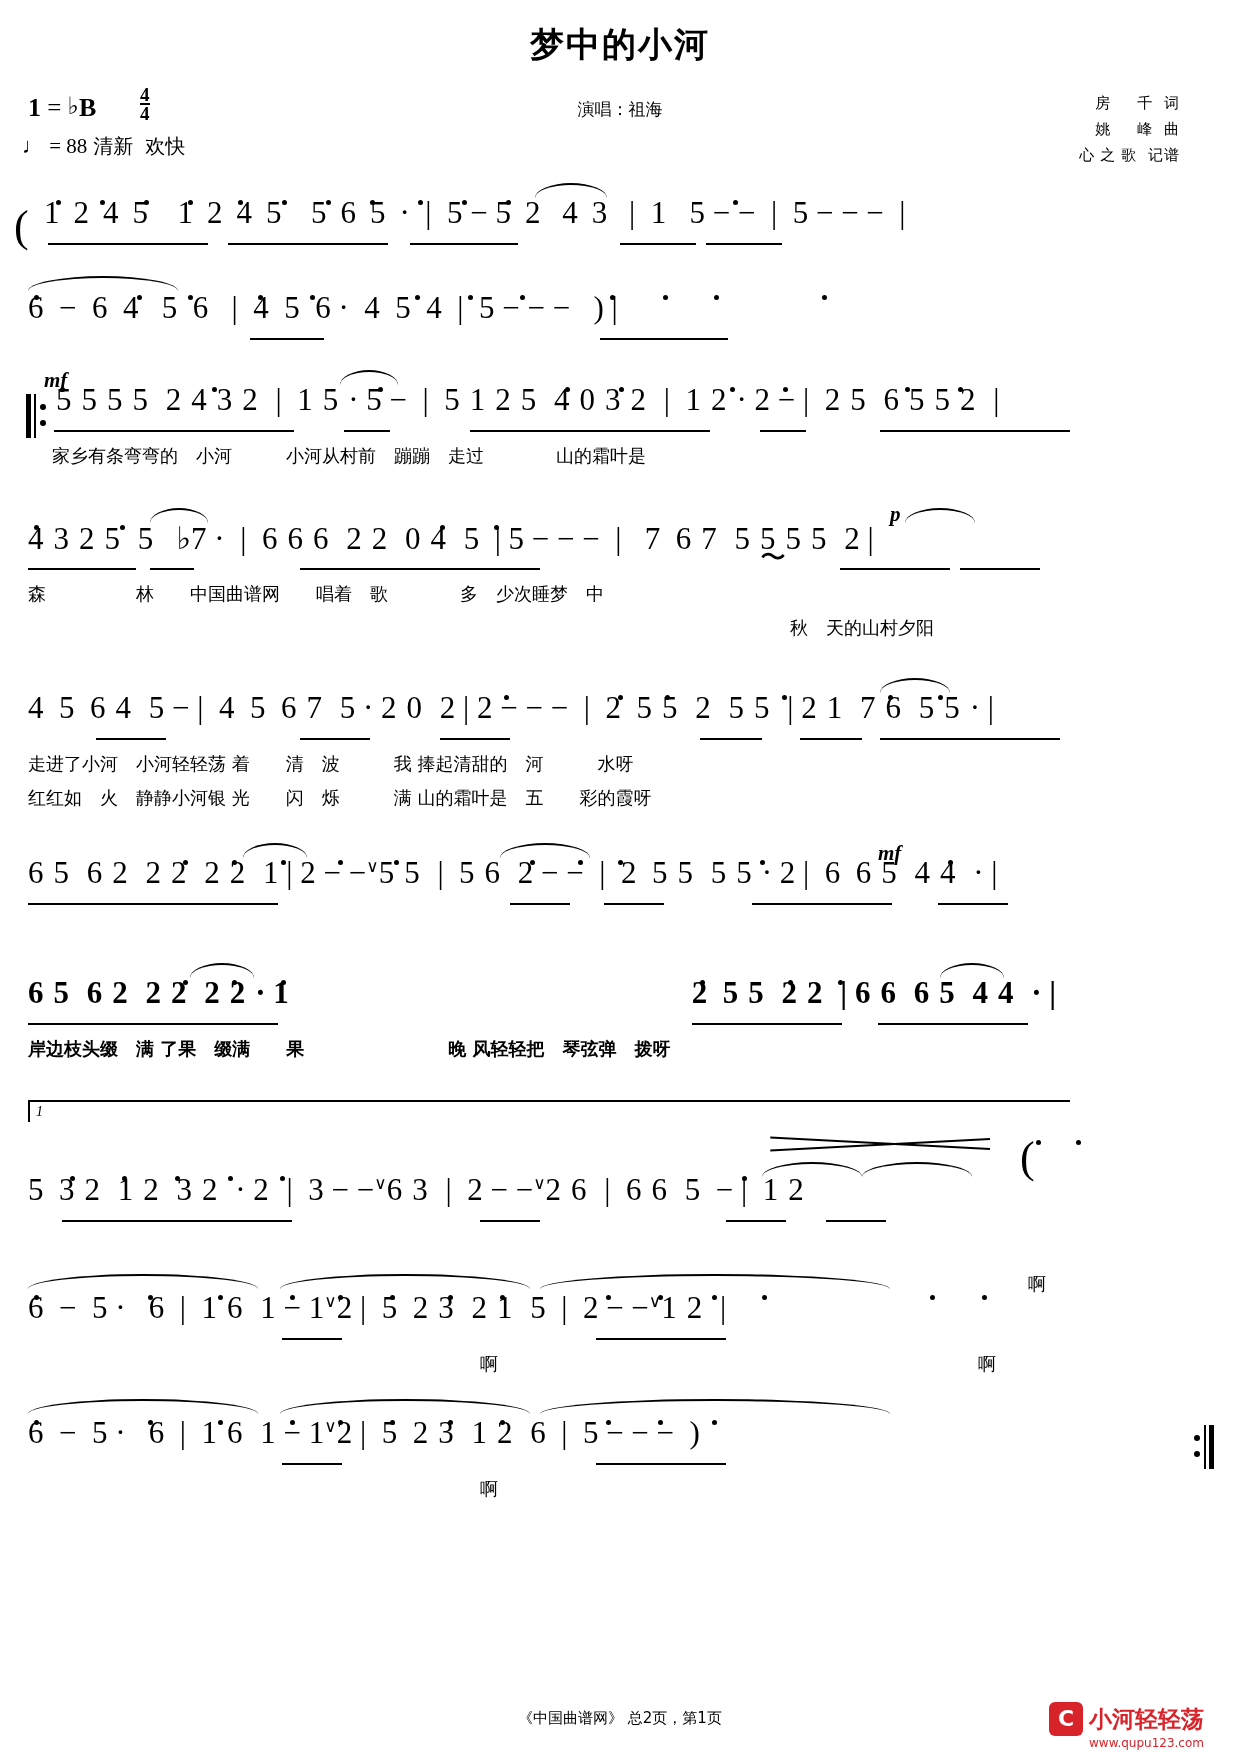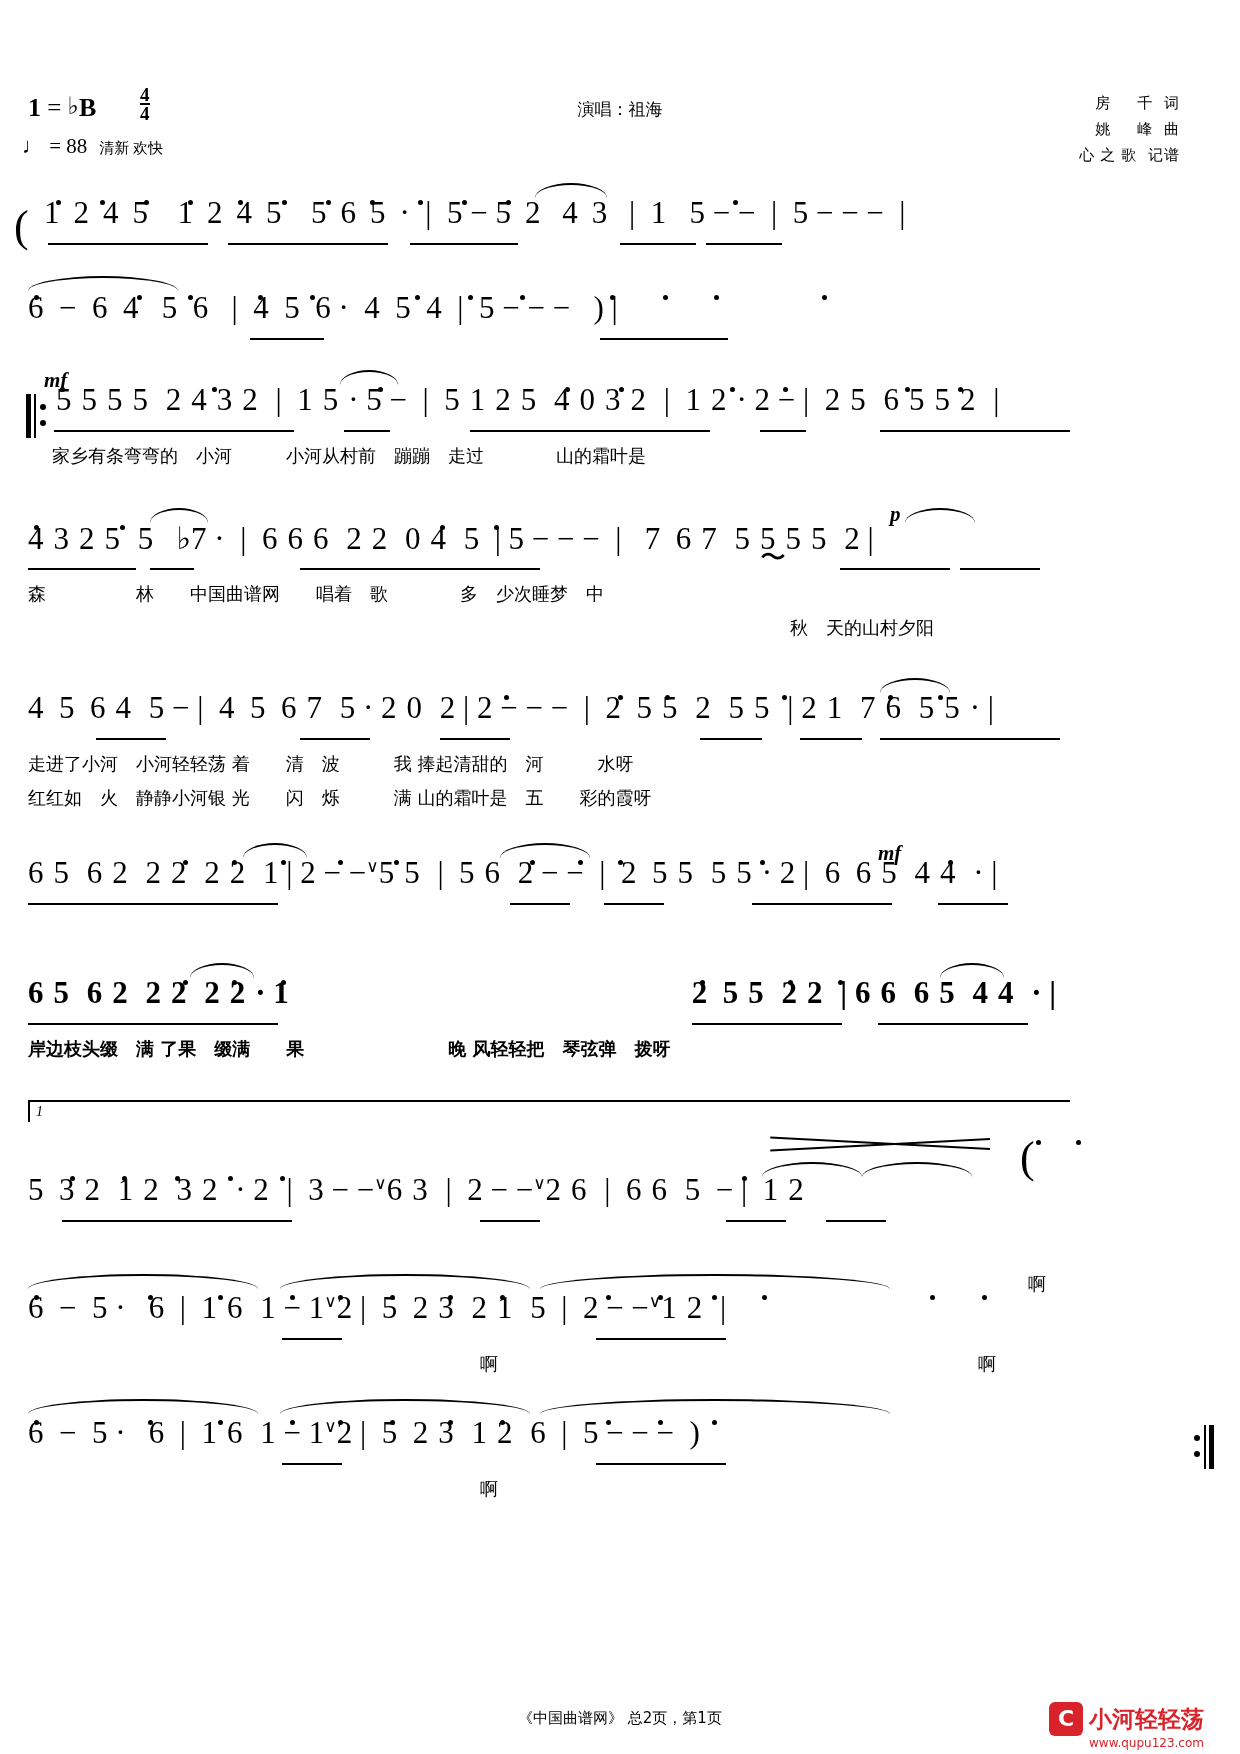--- a/index.html
+++ b/index.html
@@ -51,21 +51,21 @@
     position:absolute;top:86px;left:140px;
     font-weight:bold;font-size:19px;line-height:17px;text-align:center;
   }
   .timesig .num{display:block;}
   .timesig .den{display:block;border-top:2px solid #000;}
   .tempo{
     position:absolute;top:133px;left:22px;
     font-size:21px;white-space:nowrap;
   }
   .tempo .note{font-size:22px;}
-  .tempo .mood{font-family:Liberation Serif, serif;font-size:15px;margin-left:12px;}
+  .tempo .mood{font-family:Liberation Mono, monospace;font-size:20px;margin-left:6px;}
 
   
   .sys{position:absolute;left:0;width:1240px;}
   .notes{
     position:relative;
     height:52px;
     font-family:"Liberation Serif", serif;
     font-size:31px;
     white-space:nowrap;
     padding-left:28px;
@@ -119,20 +119,21 @@
   }
   .logo .txt{font-family:"DejaVu Sans",sans-serif;font-size:23px;font-weight:bold;color:#d8232a;}
   .logo .url{font-family:"DejaVu Sans",sans-serif;font-size:12px;color:#d8232a;position:absolute;right:0;bottom:-14px;}
   .dotup{position:absolute;width:5px;height:5px;border-radius:50%;background:#000;}
 </style>
 </head>
 <body>
 
 <div class="sheet">
 
+  <div class="title">梦中的小河</div>
   <div class="singer">演唱：祖海</div>
 
   <div class="credits">
     <div><span class="nm">房　千</span> 词</div>
     <div><span class="nm">姚　峰</span> 曲</div>
     <div><span class="nm">心之歌</span> 记谱</div>
   </div>
 
   <div class="keysig">
     <span class="one">1</span> = <span class="flat">♭</span><span class="bb">B</span>

